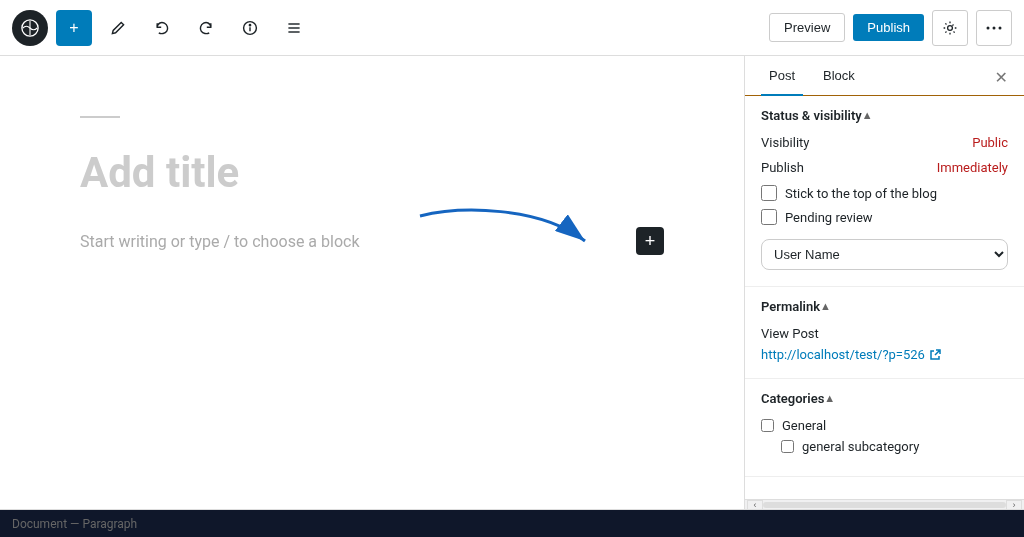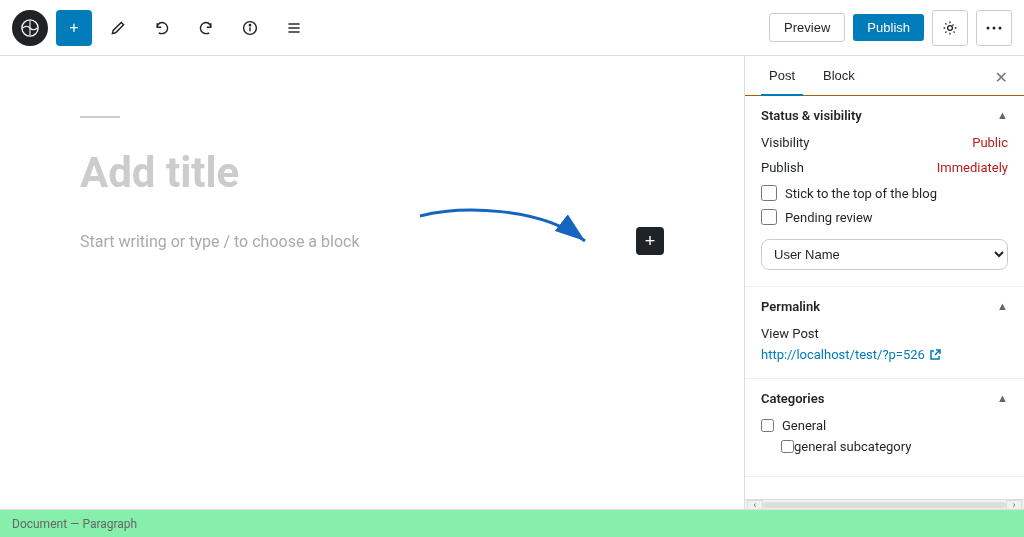--- a/index.html
+++ b/index.html
@@ -206,21 +206,21 @@
     .sidebar-content {
       flex: 1;
       overflow-y: auto;
     }
     .sidebar-section {
       border-bottom: 1px solid #eee;
     }
     .sidebar-section-header {
       display: flex;
       align-items: center;
-      justify-content: space-between;
+      justify-content: flex-start;
       padding: 12px 16px;
       cursor: pointer;
     }
     .sidebar-section-title {
       font-size: 13px;
       font-weight: 600;
       color: #1d2327;
     }
     .chevron {
       font-size: 11px;
@@ -285,27 +285,28 @@
     }
     .category-item {
       display: flex;
       align-items: center;
       gap: 8px;
       margin-bottom: 6px;
     }
     .subcategory-item {
       display: flex;
       align-items: center;
+      gap: 8px;
       margin-bottom: 6px;
       padding-left: 20px;
     }
 
     
     .status-bar {
-      background: #86efac;
+      background: #0f172a;
       border-top: 1px solid #ddd;
       height: 28px;
       display: flex;
       align-items: center;
       padding: 0 12px;
       font-size: 12px;
       color: #666;
       gap: 8px;
       flex-shrink: 0;
     }

